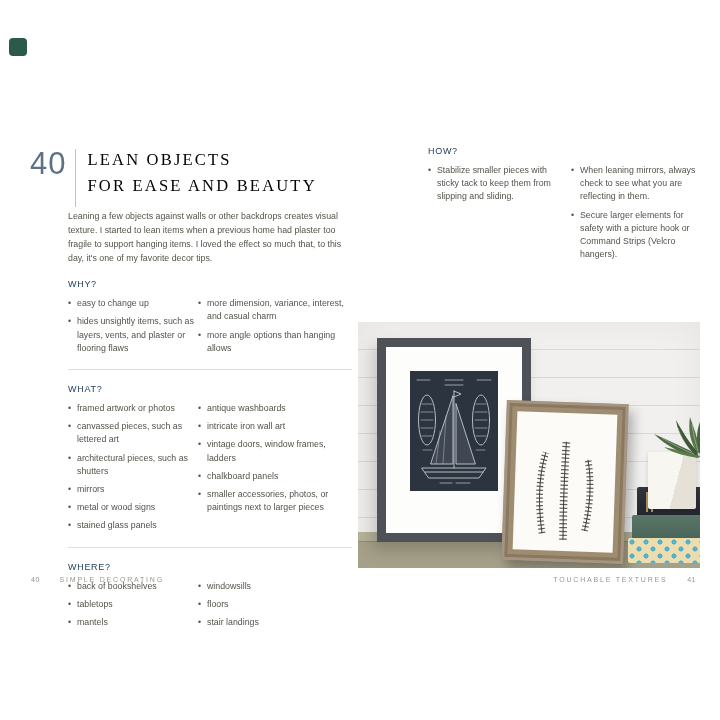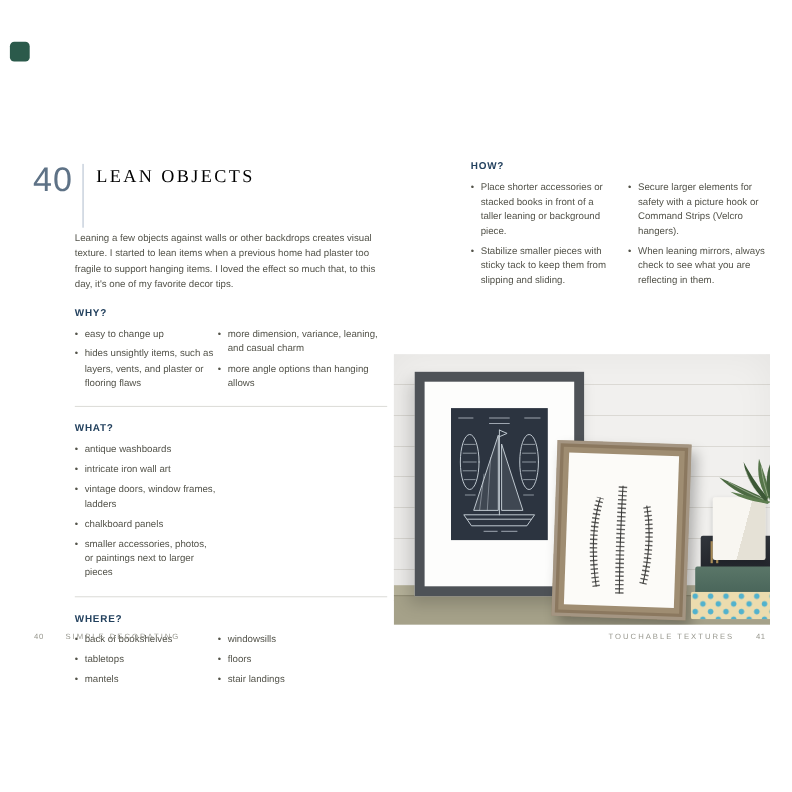--- a/index.html
+++ b/index.html
@@ -12,21 +12,21 @@
 
   
   .left-col { position:absolute; left:30px; top:146px; width:322px; }
   .tip-header { display:flex; align-items:flex-start; }
   .tip-number { font-size:31px; font-weight:300; color:#5e7286; line-height:1.15; letter-spacing:1px; }
   .tip-rule { width:1px; height:58px; background:#b6c2d1; margin:3px 11px 0 9px; flex:0 0 1px; }
   .tip-title { font-family:"Liberation Serif", serif; font-size:16.5px; letter-spacing:2.2px;
                color:#000000; line-height:1.6; padding-top:1px; font-weight:400; }
   .indent { margin-left:38px; }
   .intro { font-size:8.8px; line-height:1.6; color:#53534a; margin-top:2px; }
-  .sec-heading { font-size:9px; font-weight:700; letter-spacing:.7px; color:#23415e; margin:14px 0 3px; }
+  .sec-heading { font-size:9px; font-weight:400; letter-spacing:.7px; color:#23415e; margin:14px 0 3px; }
   .cols { display:grid; grid-template-columns:130px 1fr; }
   ul.blist { list-style:none; }
   ul.blist li { font-size:8.8px; line-height:1.5; color:#53534a; position:relative;
                 padding-left:9px; margin-top:5px; }
   ul.blist li::before { content:"•"; position:absolute; left:0; top:0; }
   .divider { border:none; border-top:1px solid #dededa; margin-top:14px; }
 
   
   .how-col { position:absolute; left:428px; top:146px; width:268px; }
   .cols-how { display:grid; grid-template-columns:1fr 1fr; column-gap:18px; }
@@ -84,41 +84,50 @@
 <div class="page">
 
   <div class="corner-badge"></div>
 
   <div class="left-col">
     <div class="tip-header">
       <div class="tip-number">40</div>
       <div class="tip-rule"></div>
       <div class="tip-title">
         <div>LEAN OBJECTS</div>
+        <div>FOR EASE AND BEAUTY</div>
       </div>
     </div>
 
     <div class="indent">
       <p class="intro">Leaning a few objects against walls or other backdrops creates visual texture. I started to lean items when a previous home had plaster too fragile to support hanging items. I loved the effect so much that, to this day, it's one of my favorite decor tips.</p>
 
       <h3 class="sec-heading">WHY?</h3>
       <div class="cols">
         <ul class="blist">
           <li>easy to change up</li>
           <li>hides unsightly items, such as layers, vents, and plaster or flooring flaws</li>
         </ul>
         <ul class="blist">
-          <li>more dimension, variance, leaning, and casual charm</li>
+          <li>more dimension, variance, interest, and casual charm</li>
           <li>more angle options than hanging allows</li>
         </ul>
       </div>
       <hr class="divider">
 
       <h3 class="sec-heading">WHAT?</h3>
       <div class="cols">
+        <ul class="blist">
+          <li>framed artwork or photos</li>
+          <li>canvassed pieces, such as lettered art</li>
+          <li>architectural pieces, such as shutters</li>
+          <li>mirrors</li>
+          <li>metal or wood signs</li>
+          <li>stained glass panels</li>
+        </ul>
         <ul class="blist">
           <li>antique washboards</li>
           <li>intricate iron wall art</li>
           <li>vintage doors, window frames, ladders</li>
           <li>chalkboard panels</li>
           <li>smaller accessories, photos, or paintings next to larger pieces</li>
         </ul>
       </div>
       <hr class="divider">
 
@@ -135,26 +144,25 @@
           <li>stair landings</li>
         </ul>
       </div>
     </div>
   </div>
 
   <div class="how-col">
     <h3 class="sec-heading" style="margin-top:0">HOW?</h3>
     <div class="cols-how">
       <ul class="blist">
-        <li>Place shorter accessories or stacked books in front of a taller leaning or background piece.</li>
         <li>Stabilize smaller pieces with sticky tack to keep them from slipping and sliding.</li>
       </ul>
       <ul class="blist">
+        <li>When leaning mirrors, always check to see what you are reflecting in them.</li>
         <li>Secure larger elements for safety with a picture hook or Command Strips (Velcro hangers).</li>
-        <li>When leaning mirrors, always check to see what you are reflecting in them.</li>
       </ul>
     </div>
   </div>
 
   <div class="photo">
     <div class="shelf-top"></div>
     <div class="shelf-front"></div>
 
     <div class="frame-big">
       <div class="patent">

